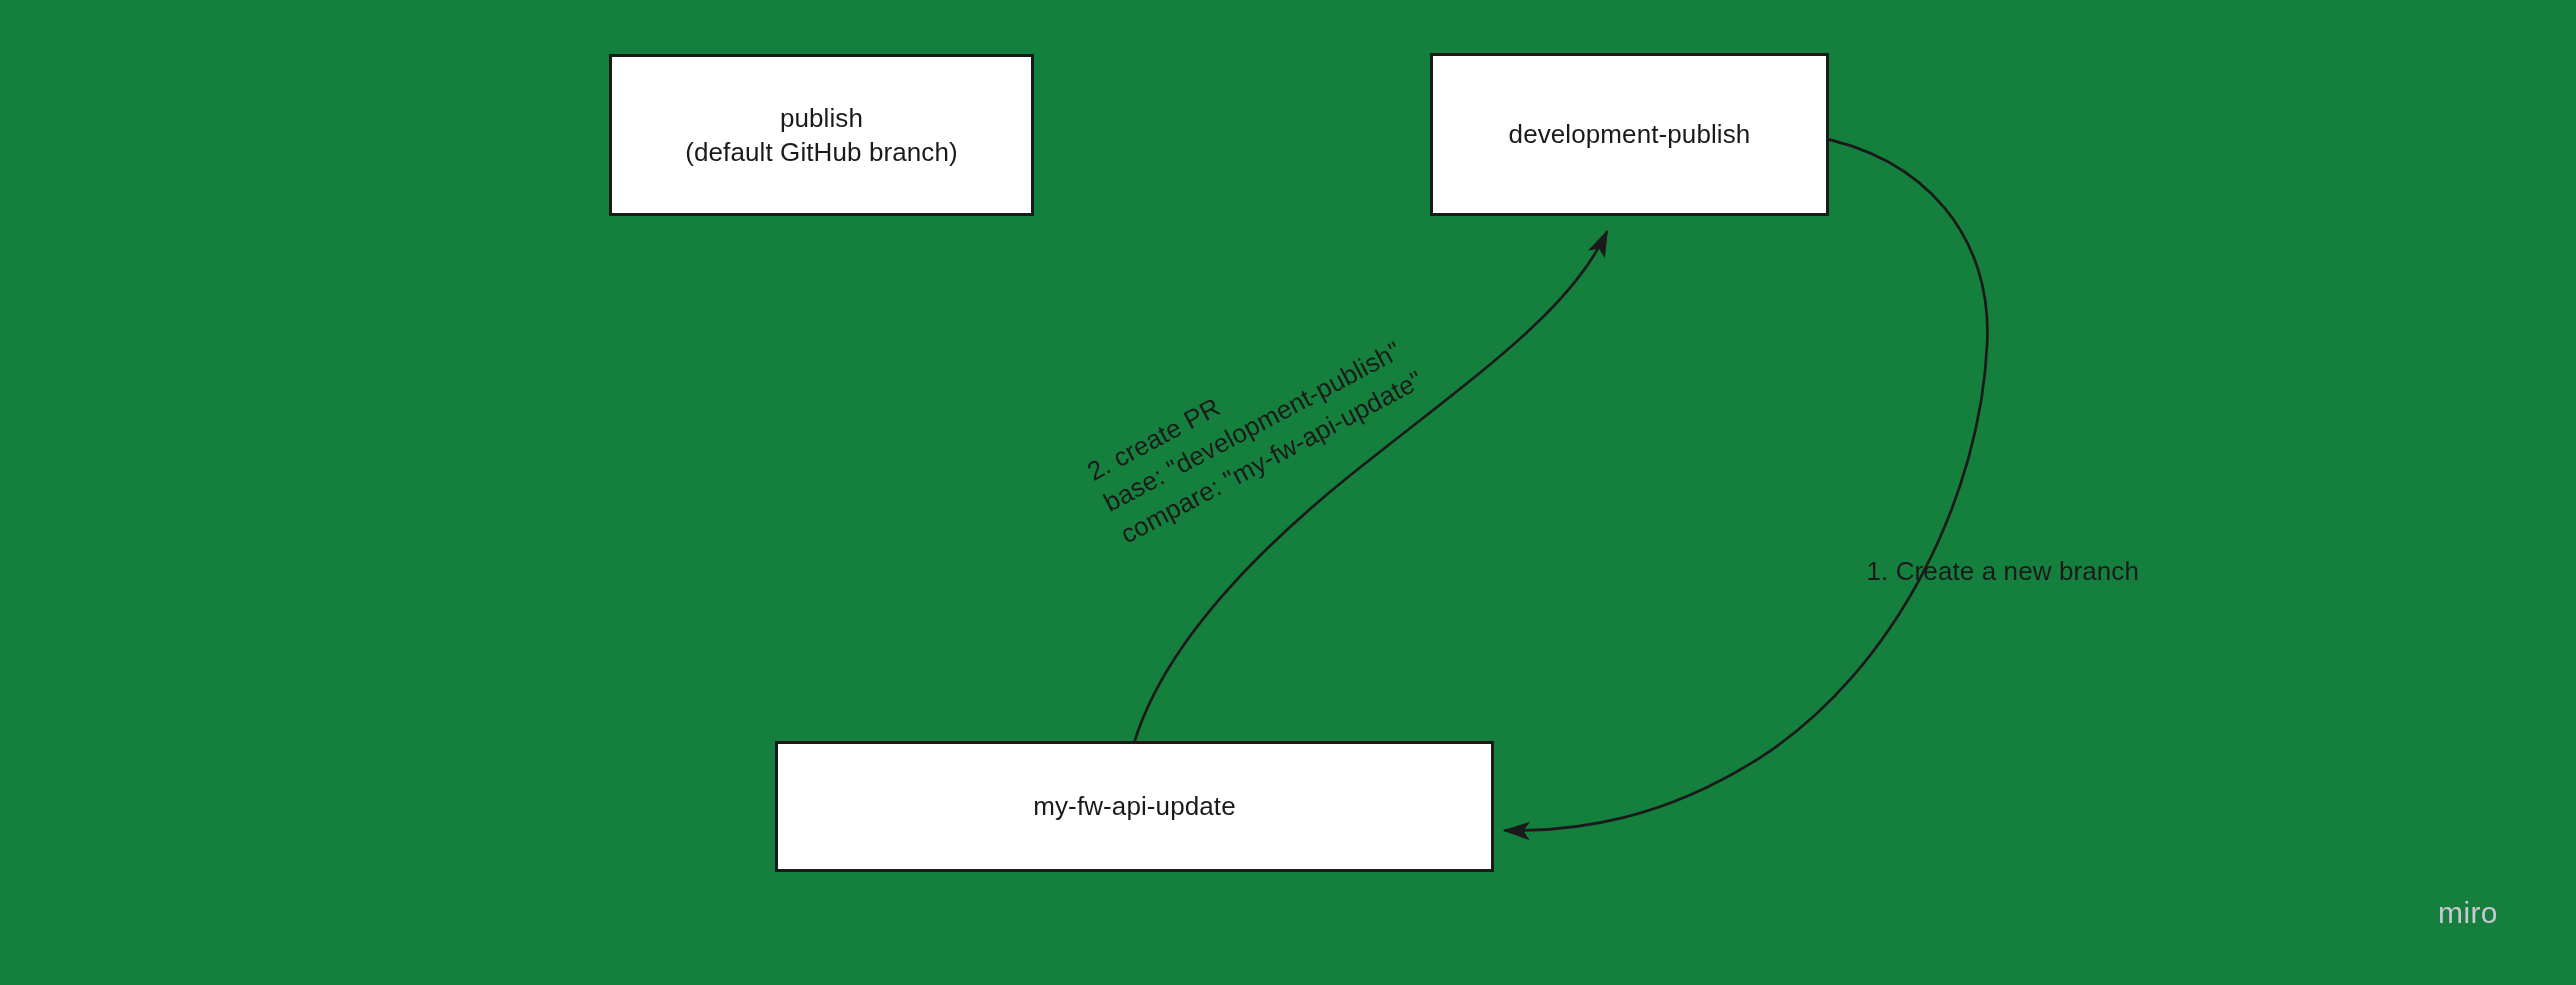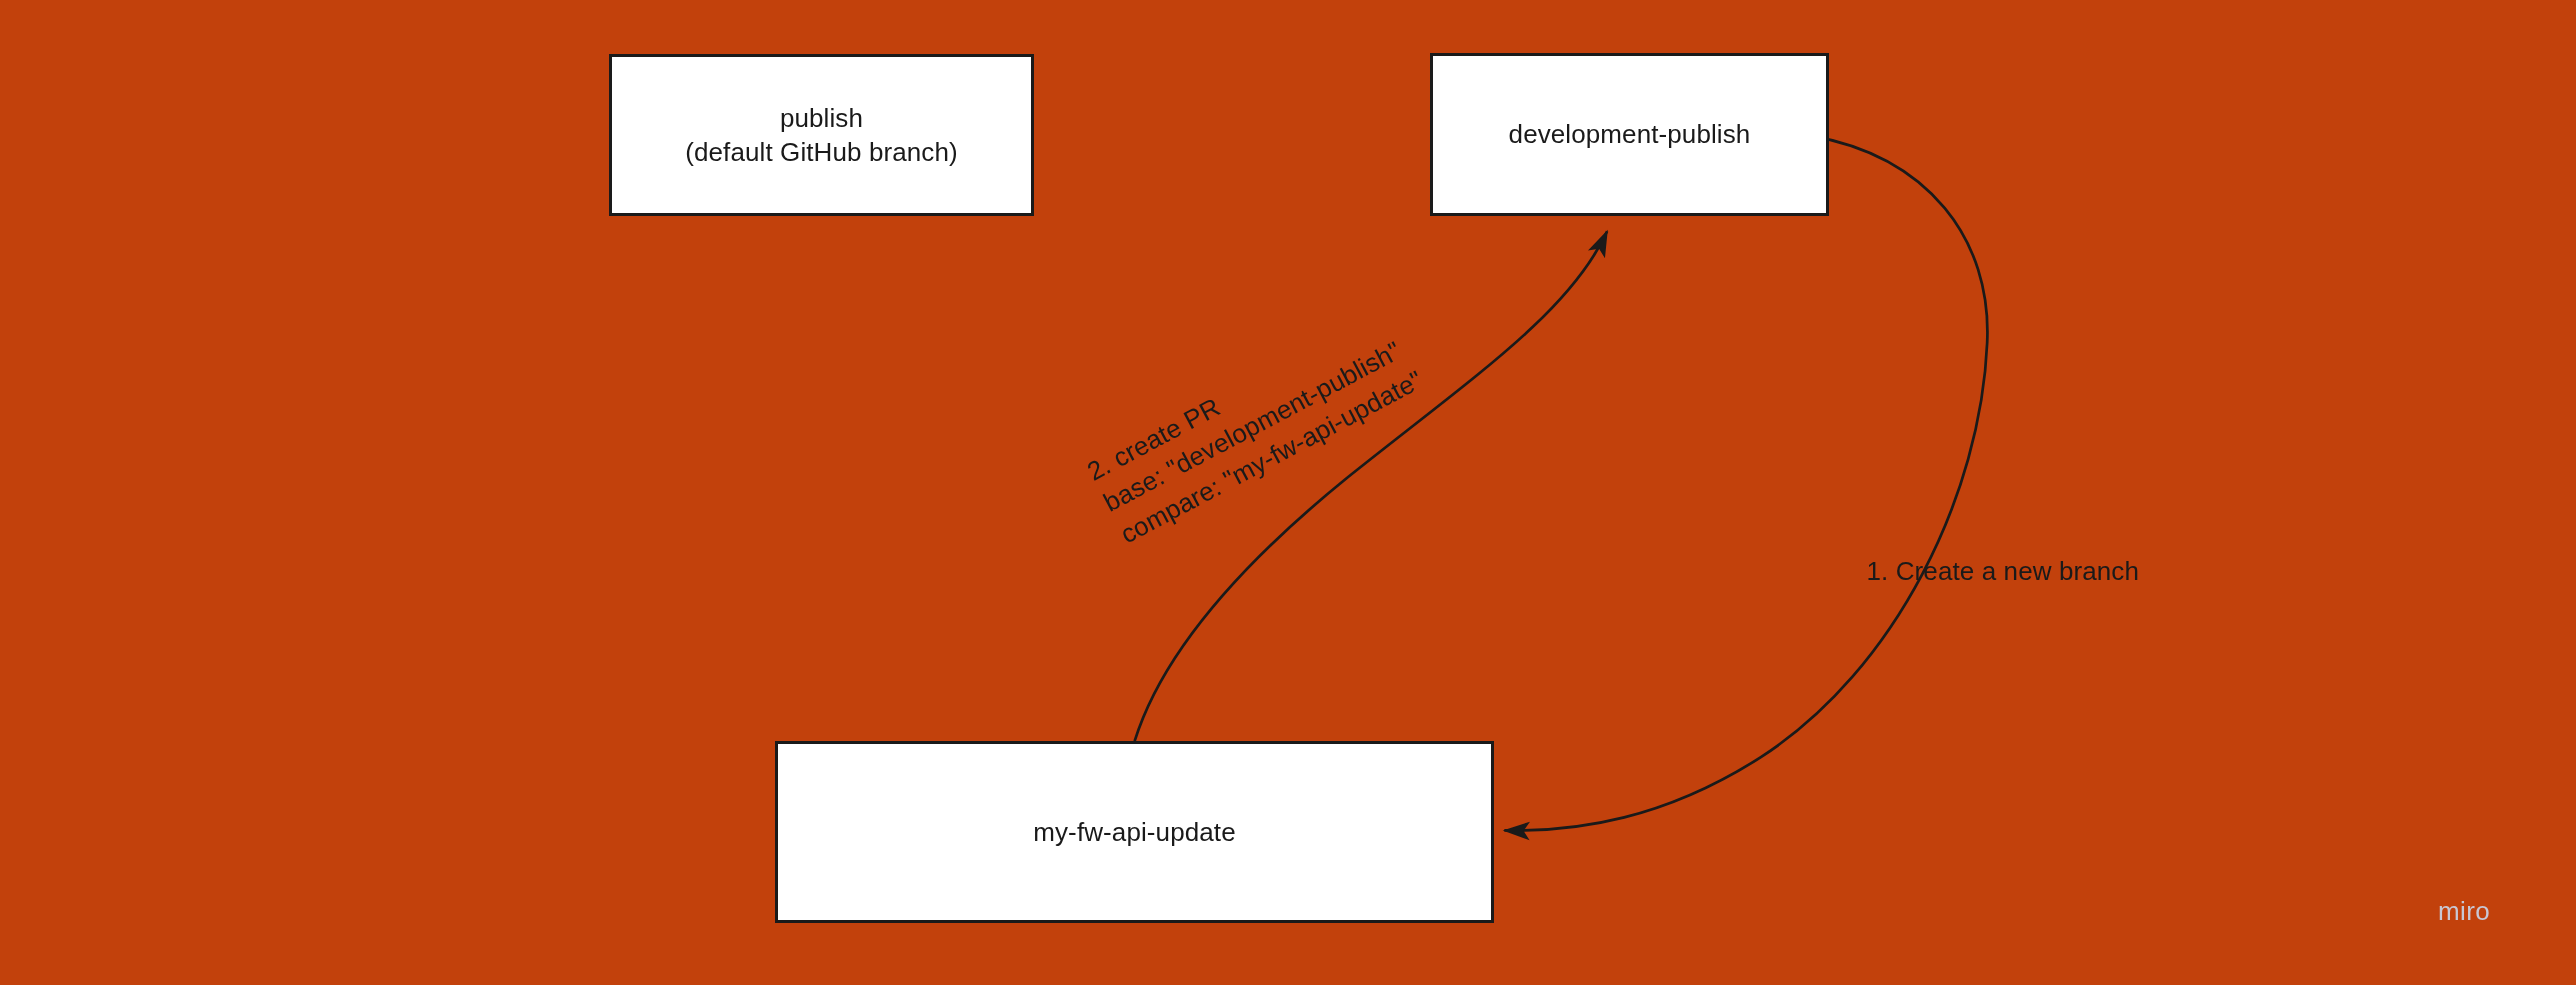--- a/index.html
+++ b/index.html
@@ -7,21 +7,21 @@
     padding: 0;
     background: #ffffff;
   }
   body {
     font-family: "Liberation Sans", sans-serif;
   }
   #canvas {
     position: relative;
     width: 2576px;
     height: 986px;
-    background: #c2410c;
+    background: #15803d;
     overflow: hidden;
   }
   .node {
     position: absolute;
     box-sizing: border-box;
     background: #ffffff;
     border: 3.2px solid #1a1a1a;
     display: flex;
     align-items: center;
     justify-content: center;
@@ -42,21 +42,21 @@
     left: 1410px;
     top: 53px;
     width: 399px;
     height: 163px;
     margin-left: 20px;
   }
   #node-my-fw-api-update {
     left: 775px;
     top: 741px;
     width: 719px;
-    height: 182px;
+    height: 131px;
   }
   #edge-layer {
     position: absolute;
     left: 0;
     top: 0;
     width: 2576px;
     height: 986px;
     pointer-events: none;
   }
   .edge-label {
@@ -78,21 +78,21 @@
     top: 446px;
     width: 494px;
     text-align: left;
     transform: rotate(-28deg);
     transform-origin: 0% 100%;
   }
   #watermark {
     position: absolute;
     left: 2438px;
     top: 896px;
-    font-size: 26px;
+    font-size: 30px;
     color: #c8c7d4;
     letter-spacing: 0.4px;
     font-weight: 400;
   }
 </style>
 </head>
 <body>
 
 <div id="canvas">
 

